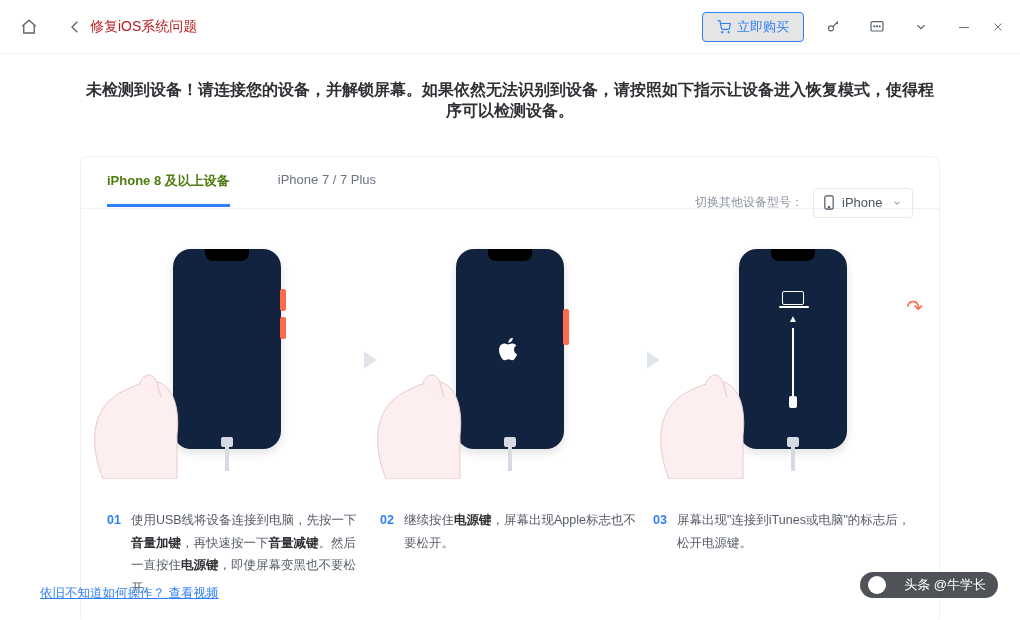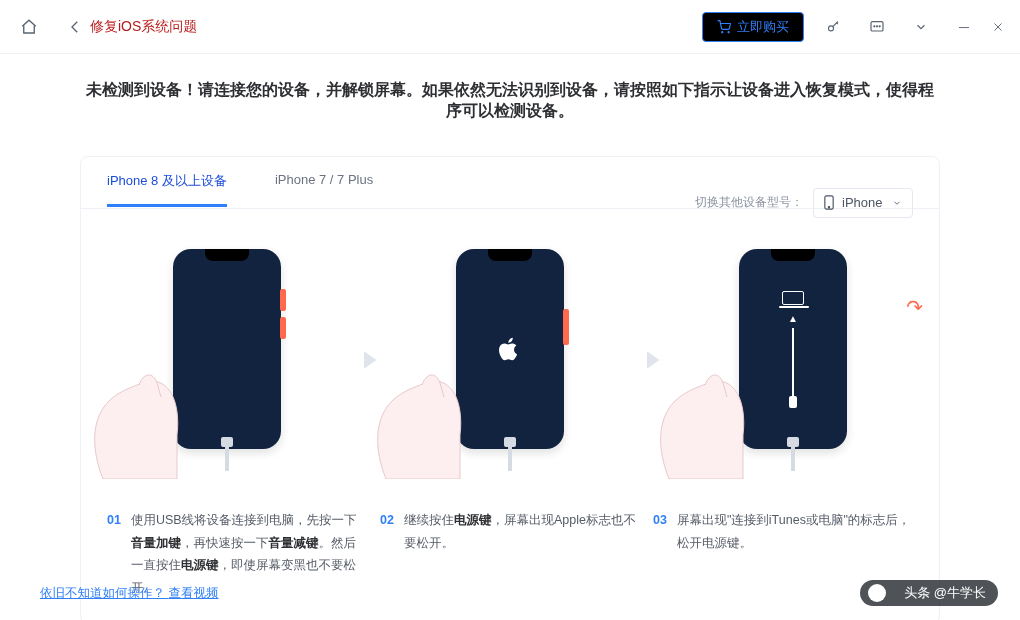--- a/index.html
+++ b/index.html
@@ -3,32 +3,32 @@
 <meta charset="utf-8">
 <style>
 * { margin: 0; padding: 0; box-sizing: border-box; }
 body { font-family: "Microsoft YaHei", "PingFang SC", -apple-system, sans-serif; width: 1020px; height: 620px; background: #fff; overflow: hidden; position: relative; }
 
 .titlebar { height: 54px; display: flex; align-items: center; border-bottom: 1px solid #eef1f5; padding: 0 14px; }
 .tb-left { display: flex; align-items: center; gap: 16px; }
 .tb-icon-btn { width: 30px; height: 30px; display: flex; align-items: center; justify-content: center; cursor: pointer; color: #5a6472; }
 .tb-center { flex: 1; color: #b91c1c; font-size: 14px; }
 .tb-right { display: flex; align-items: center; gap: 14px; }
-.buy-btn { height: 30px; border: 1px solid #2f7ff8; color: #2f7ff8; background: #000000; border-radius: 4px; padding: 0 14px; font-size: 13px; display: flex; align-items: center; gap: 6px; cursor: pointer; }
+.buy-btn { height: 30px; border: 1px solid #2f7ff8; color: #2f7ff8; background: #e5e5e5; border-radius: 4px; padding: 0 14px; font-size: 13px; display: flex; align-items: center; gap: 6px; cursor: pointer; }
 .win-ctrl { display: flex; align-items: center; gap: 18px; color: #68707c; margin-left: 6px; }
 .win-ctrl span { cursor: pointer; font-size: 14px; display:inline-flex; align-items:center; justify-content:center; width:16px; }
 
 .content { padding: 26px 80px 0 80px; }
 .headline { font-size: 16px; font-weight: 700; color: #2e2f33; text-align: center; }
 
 .panel { margin-top: 34px; border: 1px solid #eef1f5; border-radius: 8px; overflow: hidden; }
 .tabbar { height: 52px; display: flex; align-items: center; border-bottom: 1px solid #eef1f5; padding: 0 26px; }
 .tabs { display: flex; gap: 48px; }
 .tab { font-size: 13px; color: #6b7280; cursor: pointer; padding-bottom: 14px; padding-top: 14px; border-bottom: 3px solid transparent; }
-.tab.active { color: #1d4ed8; border-bottom-color: #2f7ff8; font-weight:400; }
+.tab.active { color: #4d7c0f; border-bottom-color: #2f7ff8; font-weight:700; }
 .tab-spacer { flex: 1; }
 .model-switch { display: flex; align-items: center; gap: 10px; font-size: 12px; color: #8b92a0; margin-top: 40px; }
 .model-select { display: flex; align-items: center; gap: 8px; border: 1px solid #e5e8ee; border-radius: 4px; height: 30px; padding: 0 10px; font-size: 13px; color: #4b5563; cursor: pointer; min-width:100px; }
 
 .steps-wrap { display: flex; align-items: center; justify-content: space-between; padding: 40px 26px 10px 26px; }
 .step-col { width: 240px; display: flex; flex-direction: column; align-items: center; }
 .arrow-col { color: #e0e5ec; font-size: 32px; }
 
 .phone-stage { width: 200px; height: 230px; position: relative; display:flex; justify-content:center; }
 .phone { width: 108px; height: 200px; border-radius: 18px; background: #12233f; position: relative; box-shadow: 0 4px 10px rgba(0,0,0,0.12); }
@@ -53,21 +53,21 @@
 .caption-row { display:flex; gap:10px; width: 260px; margin-top: 20px; font-size:12.5px; line-height:1.8; color:#555b66; }
 .caption-row .num { color:#2f7ff8; font-weight:700; flex-shrink:0; }
 .caption-row b { font-weight:700; color:#2e2f33; }
 
 .caption-grid { display:flex; justify-content:space-between; padding: 0 26px 24px 26px; }
 
 .footer { position:absolute; bottom:18px; left:40px; right:40px; display:flex; justify-content:space-between; font-size:12.5px; }
 .footer a { color:#2f7ff8; text-decoration:underline; cursor:pointer; }
 .footer .right { color:#8b92a0; }
 
-.watermark { position:absolute; right:22px; bottom:14px; background:rgba(30,34,40,0.78); color:#fff; font-size:13px; padding:4px 12px 4px 8px; border-radius:14px; display:flex; align-items:flex-end; gap:18px; }
+.watermark { position:absolute; right:22px; bottom:22px; background:rgba(30,34,40,0.78); color:#fff; font-size:13px; padding:4px 12px 4px 8px; border-radius:14px; display:flex; align-items:flex-end; gap:18px; }
 .watermark .wm-avatar { width:18px; height:18px; border-radius:50%; background:#fff; }
 </style>
 </head>
 <body>
 
 <div class="titlebar">
   <div class="tb-left">
     <div class="tb-icon-btn">
       <svg width="18" height="18" viewBox="0 0 24 24" fill="none" stroke="currentColor" stroke-width="1.8">
           <path d="M3 11l9-8 9 8"></path>

